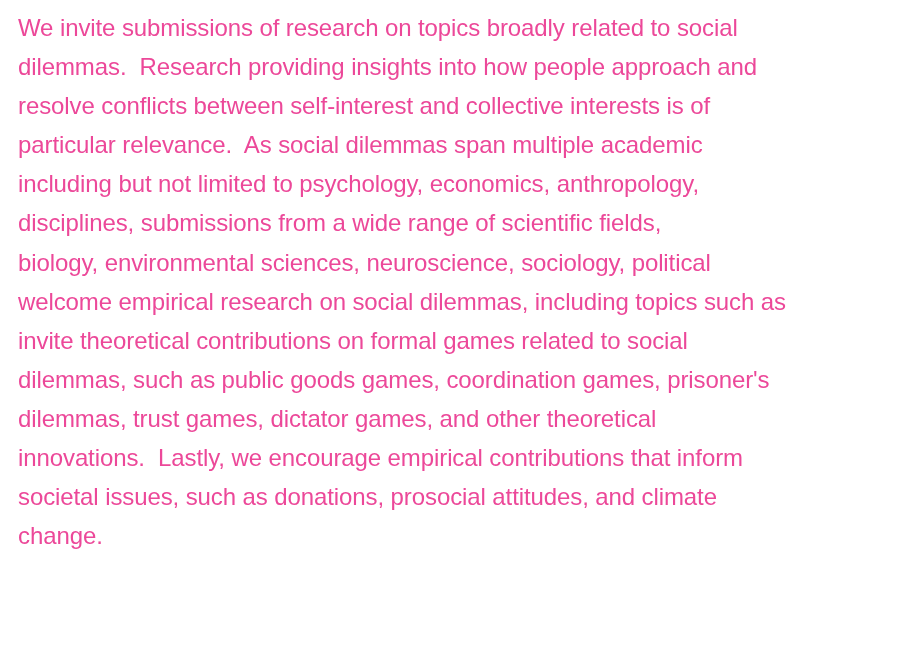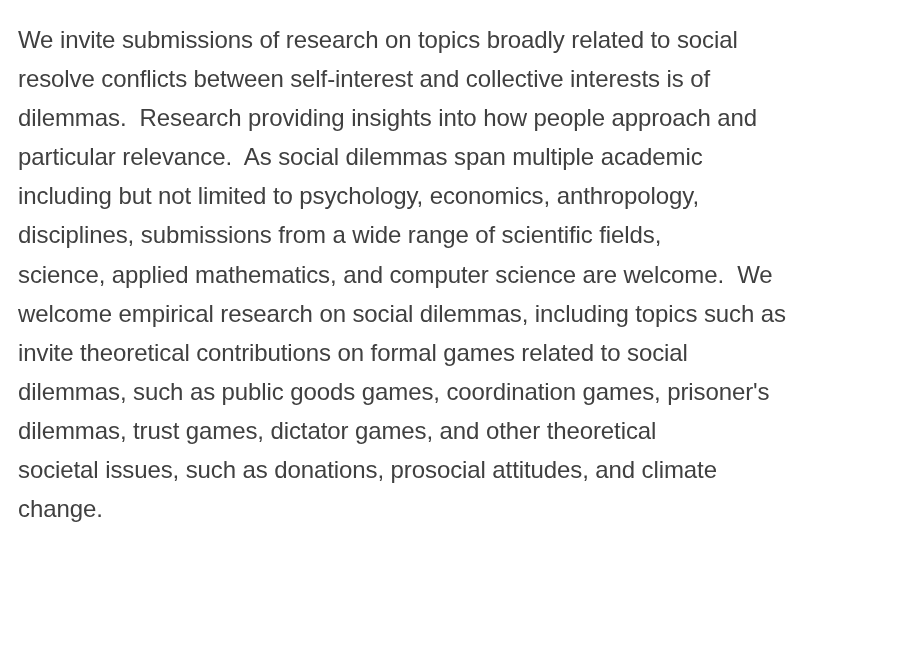--- a/index.html
+++ b/index.html
@@ -7,42 +7,43 @@
       padding: 0;
       background: #ffffff;
     }
     body {
       width: 922px;
       height: 670px;
       overflow: hidden;
     }
     .doc {
       position: relative;
-      padding: 20px 0 0 18px;
+      padding: 8px 0 0 18px;
       font-family: "Liberation Sans", sans-serif;
       font-size: 24px;
-      color: #404040;
+      color: #ec4899;
       letter-spacing: -0.1px;
     }
     .line {
       height: 39.1px;
       line-height: 39px;
       white-space: pre;
     }
   </style>
 </head>
 <body>
 
 <div class="doc">
   <div class="line">We invite submissions of research on topics broadly related to social</div>
+  <div class="line">dilemmas.  Research providing insights into how people approach and</div>
   <div class="line">resolve conflicts between self-interest and collective interests is of</div>
-  <div class="line">dilemmas.  Research providing insights into how people approach and</div>
   <div class="line">particular relevance.  As social dilemmas span multiple academic</div>
   <div class="line">including but not limited to psychology, economics, anthropology,</div>
   <div class="line">disciplines, submissions from a wide range of scientific fields,</div>
-  <div class="line">science, applied mathematics, and computer science are welcome.  We</div>
+  <div class="line">biology, environmental sciences, neuroscience, sociology, political</div>
   <div class="line">welcome empirical research on social dilemmas, including topics such as</div>
   <div class="line">invite theoretical contributions on formal games related to social</div>
   <div class="line">dilemmas, such as public goods games, coordination games, prisoner's</div>
   <div class="line">dilemmas, trust games, dictator games, and other theoretical</div>
+  <div class="line">innovations.  Lastly, we encourage empirical contributions that inform</div>
   <div class="line">societal issues, such as donations, prosocial attitudes, and climate</div>
   <div class="line">change.</div>
 </div>
 
 </body></html>

